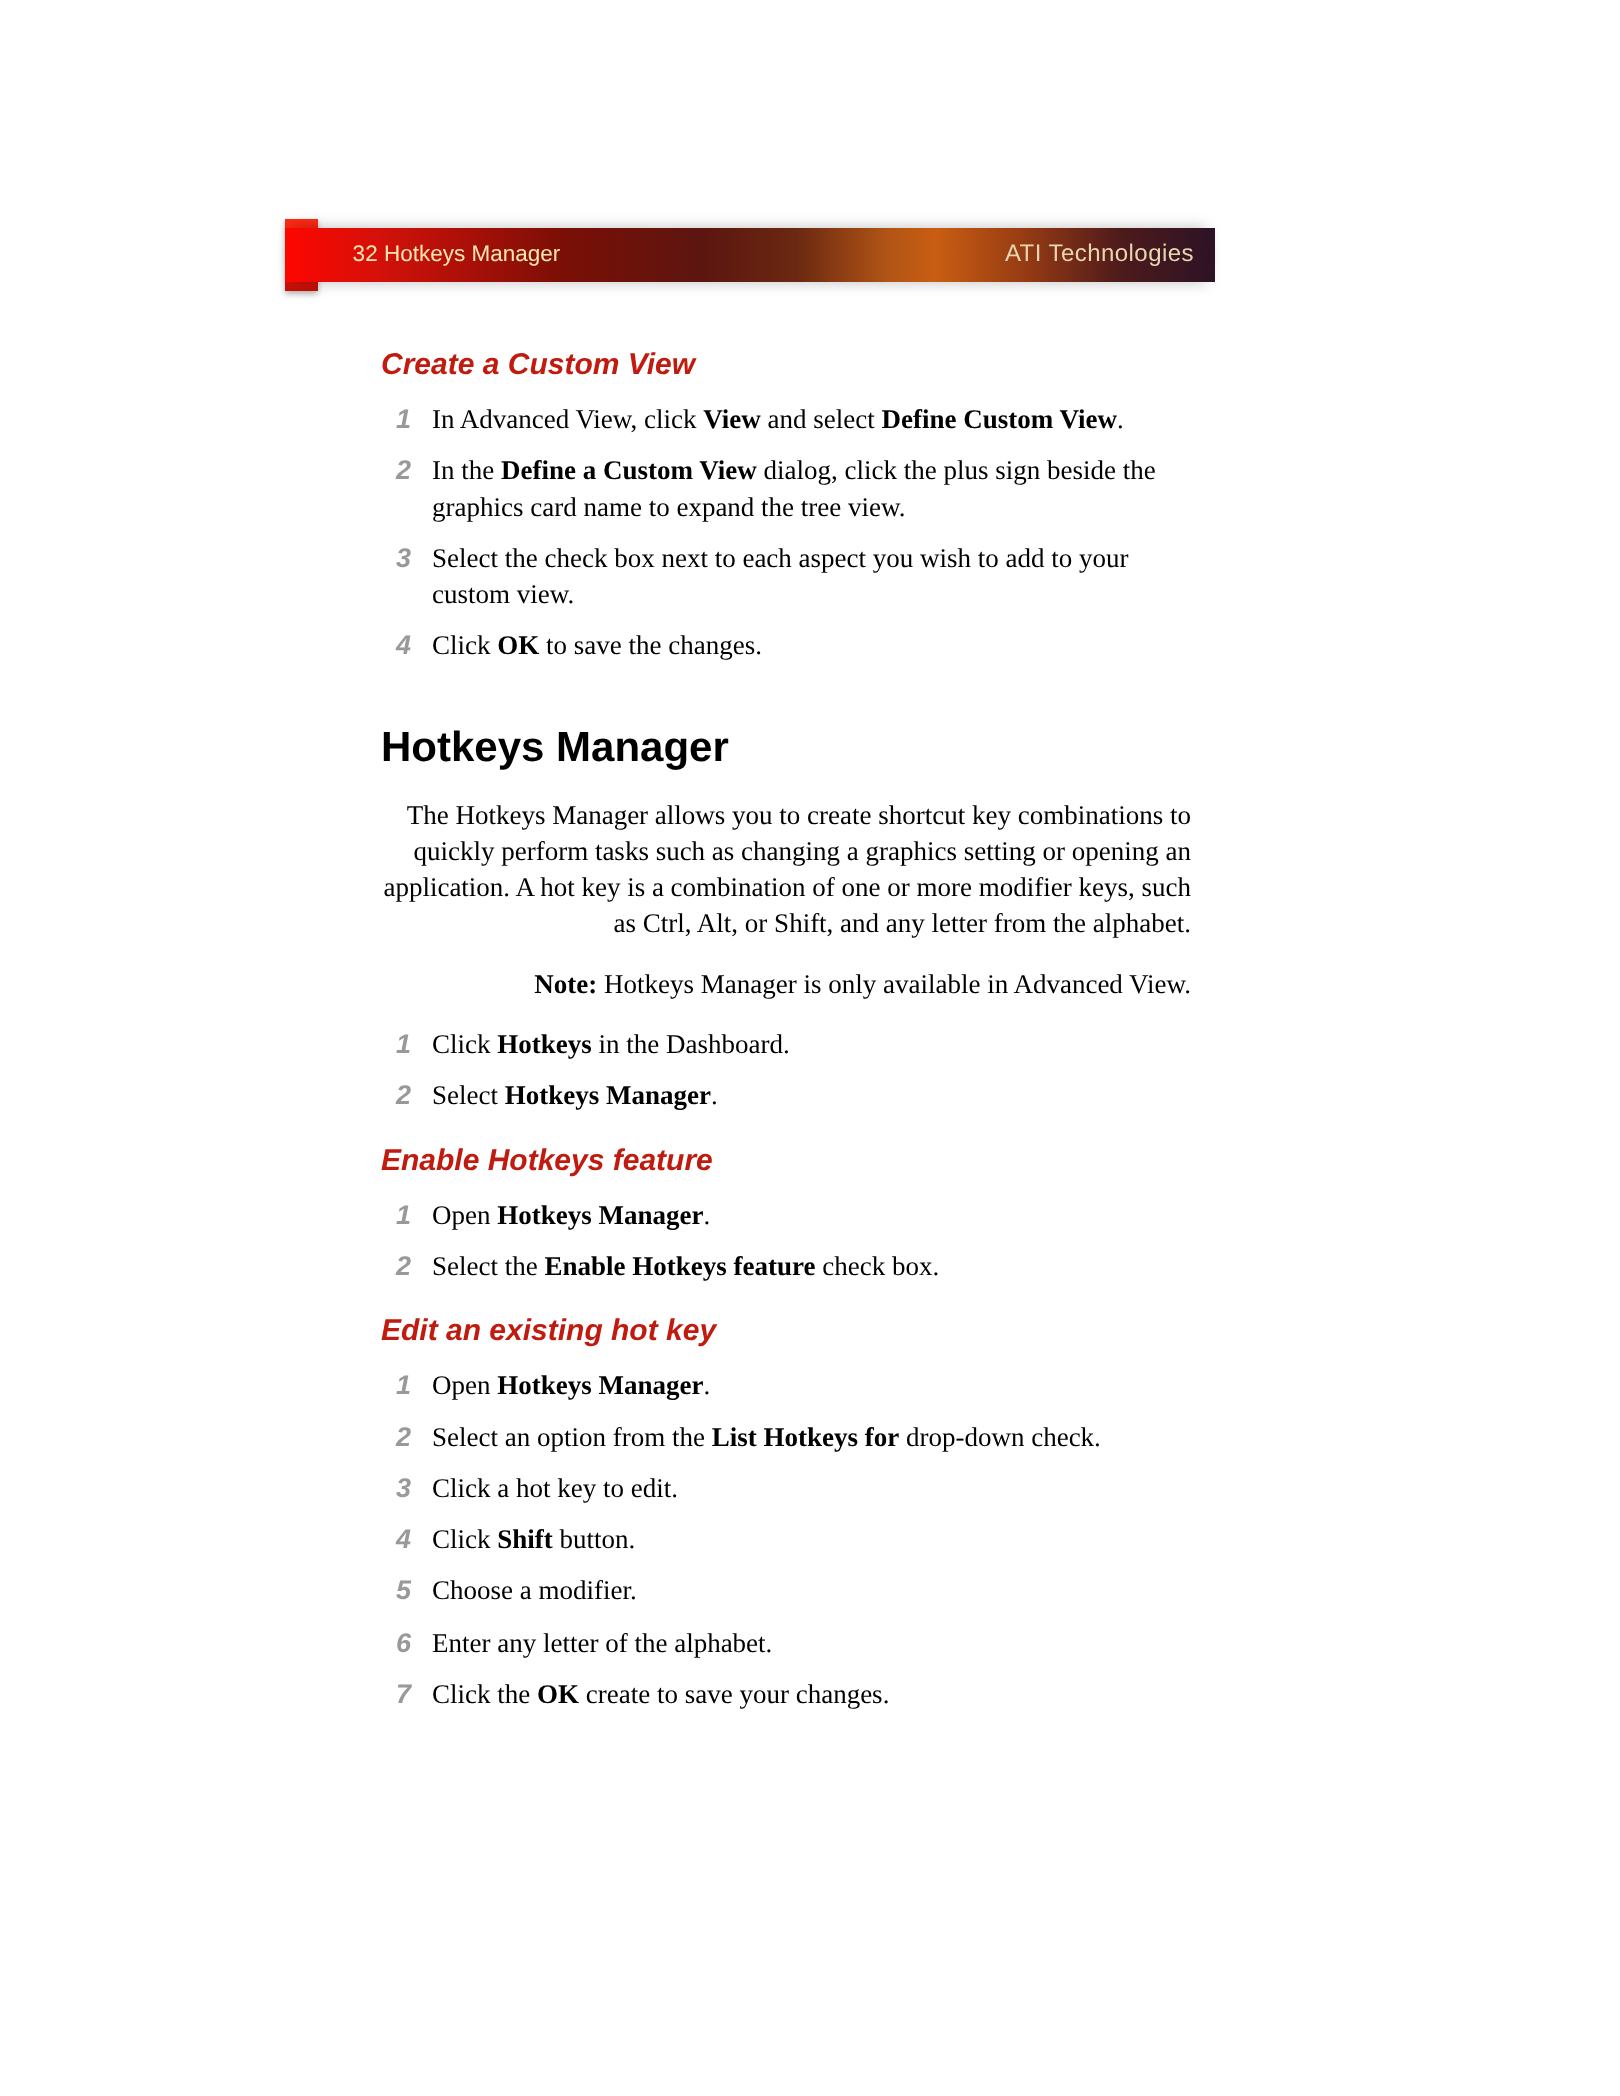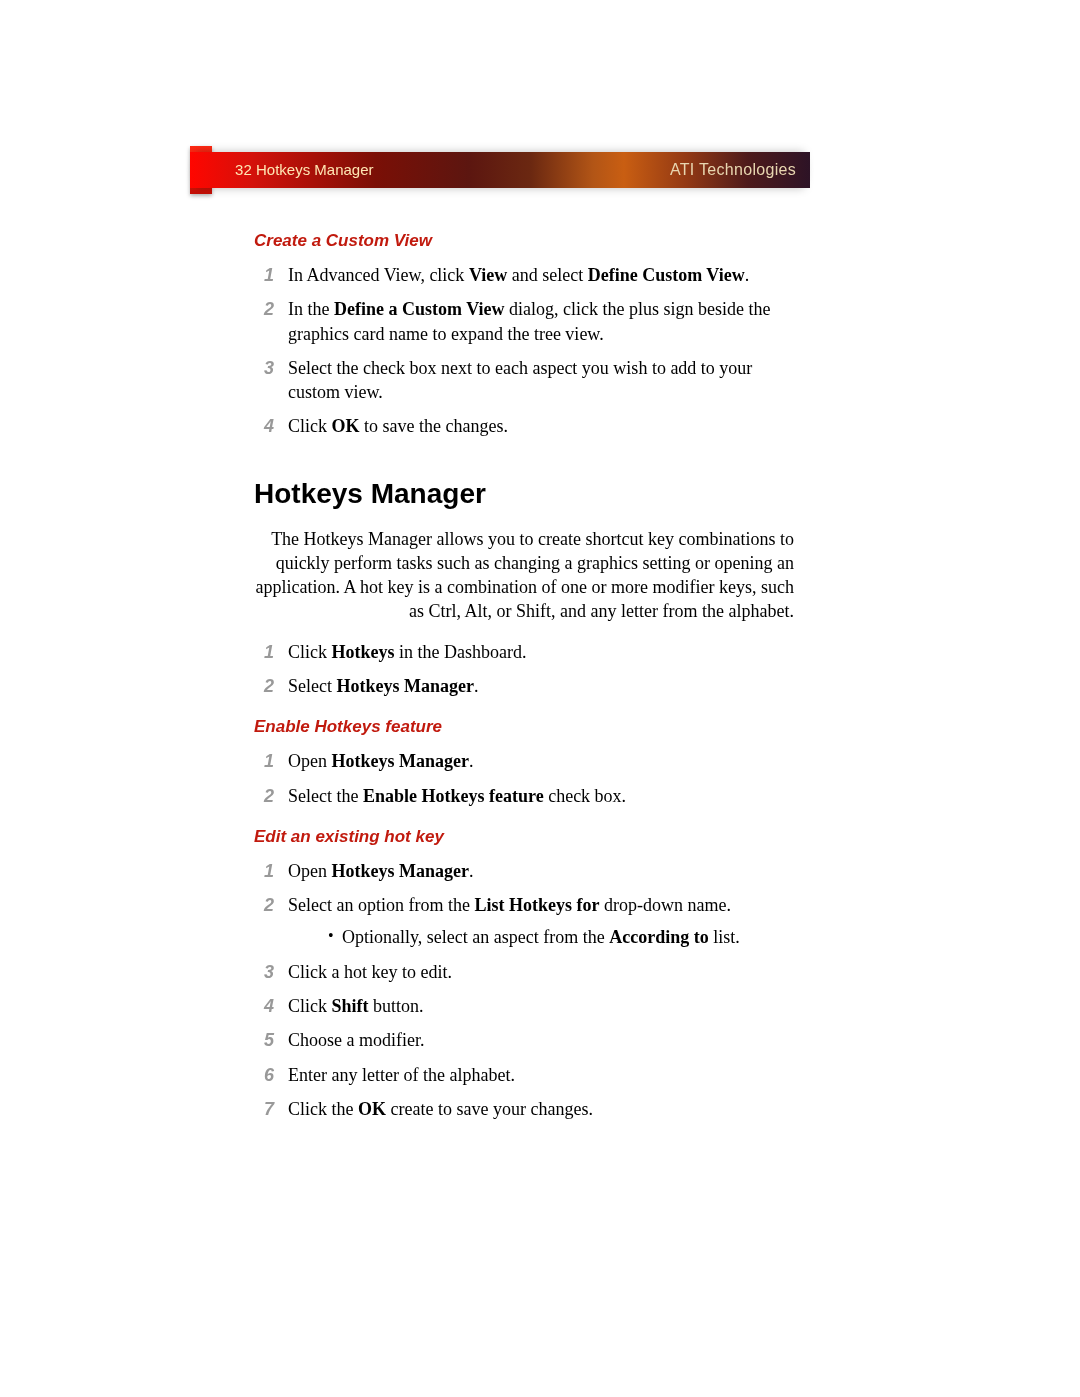--- a/index.html
+++ b/index.html
@@ -81,21 +81,21 @@
     left: 254px;
     width: 540px;
     font-size: 18px;
     line-height: 1.35;
   }
   .subhead {
     font-family: Arial, Helvetica, sans-serif;
     font-weight: bold;
     font-style: italic;
     color: #c11a0e;
-    font-size: 17px;
+    font-size: 20px;
     margin-top: 18px;
     margin-bottom: 10px;
   }
   ol.steps {
     list-style: none;
     padding: 0;
     margin: 0;
     counter-reset: step;
   }
   ol.steps > li {
@@ -168,20 +168,23 @@
       <li>
         <span>Select the check box next to each aspect you wish to add to your custom view.</span>
       </li>
       <li>
         <span>Click </span><span class="bold">OK</span><span> to save the changes.</span>
       </li>
     </ol>
 
     <h1 class="main-heading">Hotkeys Manager</h1>
     <p class="body">The Hotkeys Manager allows you to create shortcut key combinations to quickly perform tasks such as changing a graphics setting or opening an application. A hot key is a combination of one or more modifier keys, such as Ctrl, Alt, or Shift, and any letter from the alphabet.</p>
+    <p class="body">
+      <span class="bold">Note:</span><span>  Hotkeys Manager is only available in Advanced View.</span>
+    </p>
 
     <ol class="steps">
       <li>
         <span>Click </span><span class="bold">Hotkeys</span><span> in the Dashboard.</span>
       </li>
       <li>
         <span>Select </span><span class="bold">Hotkeys Manager</span><span>.</span>
       </li>
     </ol>
 
@@ -194,24 +197,21 @@
         <span>Select the </span><span class="bold">Enable Hotkeys feature</span><span> check box.</span>
       </li>
     </ol>
 
     <div class="subhead">Edit an existing hot key</div>
     <ol class="steps">
       <li>
         <span>Open </span><span class="bold">Hotkeys Manager</span><span>.</span>
       </li>
       <li>
-        <span>Select an option from the </span><span class="bold">List Hotkeys for</span><span> drop-down name.</span>
-        <div class="sub-bullet">
-          <span>Optionally, select an aspect from the </span><span class="bold">According to</span><span> list.</span>
-        </div>
+        <span>Select an option from the </span><span class="bold">List Hotkeys for</span><span> drop-down check.</span>
       </li>
       <li>
         <span>Click a hot key to edit.</span>
       </li>
       <li>
         <span>Click </span><span class="bold">Shift</span><span> button.</span>
       </li>
       <li>
         <span>Choose a modifier.</span>
       </li>

